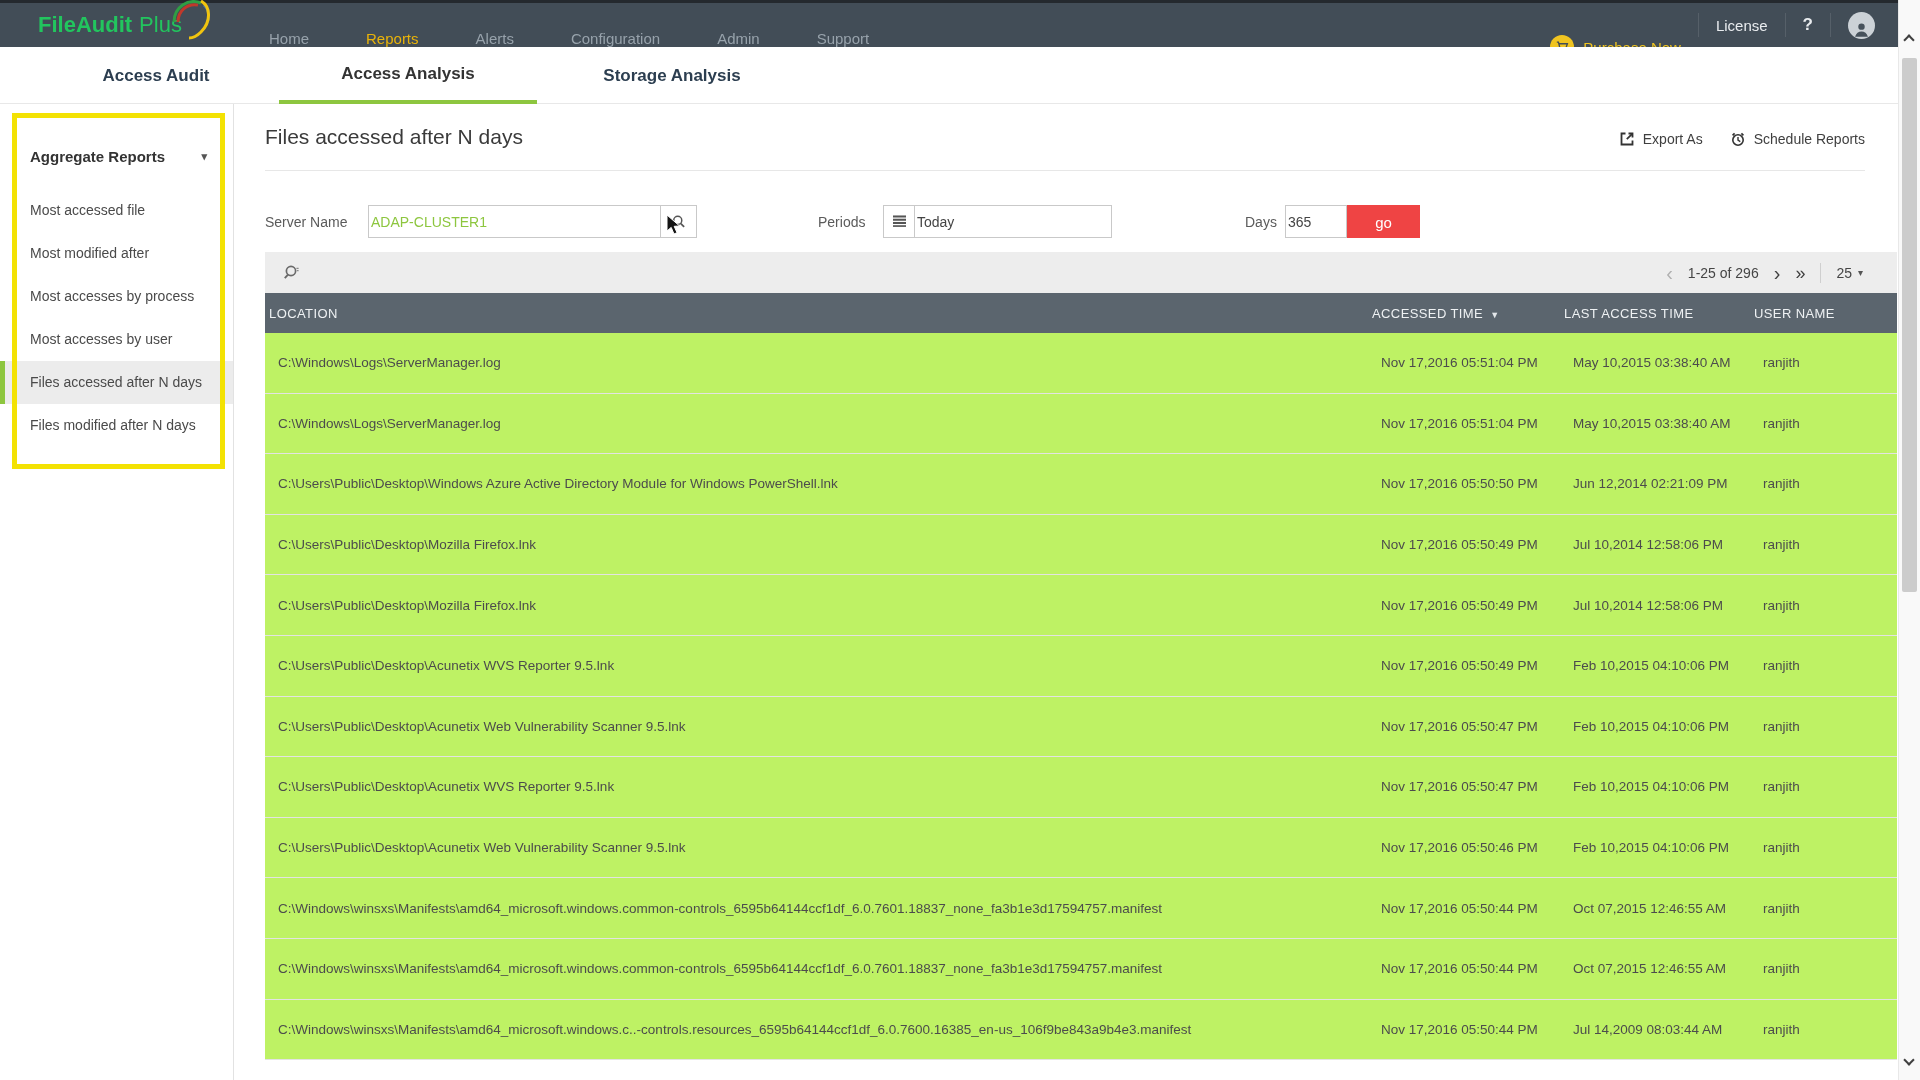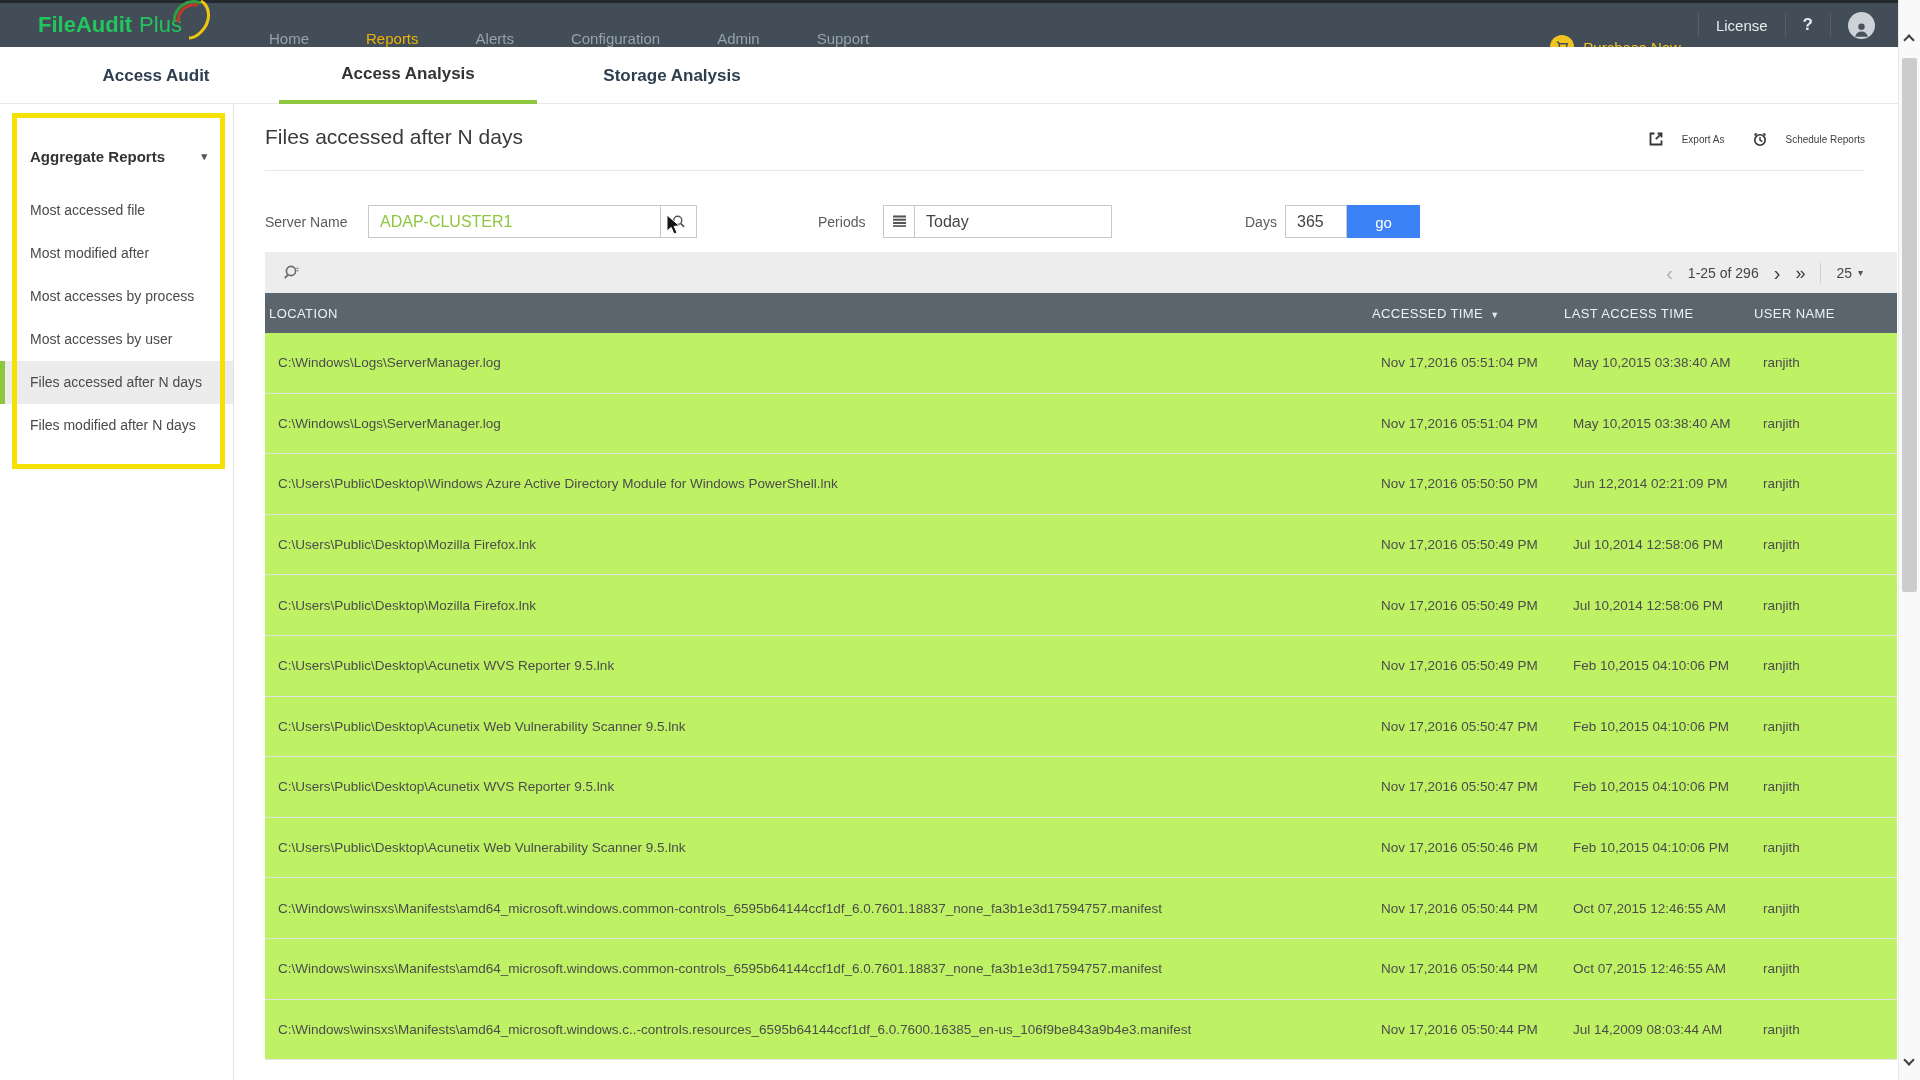--- a/index.html
+++ b/index.html
@@ -48,38 +48,38 @@
   .side-items { margin-top:24px; }
   .side-item { height:43px; line-height:43px; padding-left:30px; font-size:14px; color:#4a4a4a; cursor:pointer; white-space:nowrap; }
   .side-item.selected { background:#ececec; border-left:5px solid #8dc63f; padding-left:25px; }
   .highlight-box { position:absolute; left:12px; top:9px; width:213px; height:356px;
                    border:5px solid #f3e203; pointer-events:none; z-index:6; }
 
   
   .main { position:absolute; left:234px; top:104px; width:1664px; height:976px; background:#fff; }
   .page-title { position:absolute; left:31px; top:21px; font-size:21px; color:#3a3a3a; }
   .actions { position:absolute; right:33px; top:27px; display:flex; align-items:center; gap:27px; }
-  .action { display:flex; align-items:center; gap:18px; font-size:10px; color:#3f3f3f; cursor:pointer; white-space:nowrap; }
+  .action { display:flex; align-items:flex-start; gap:8px; font-size:14px; color:#3f3f3f; cursor:pointer; white-space:nowrap; }
   .head-divider { position:absolute; left:31px; right:33px; top:66px; border-bottom:1px solid #e7e7e7; }
 
   
   .f-label { position:absolute; font-size:14px; color:#5b5b5b; white-space:nowrap; }
   .inp { position:absolute; height:33px; border:1px solid #c9c9c9; background:#fff; font-family:"Liberation Sans",sans-serif;
-         font-size:16px; color:#444; padding:0 11px; outline:none; }
+         font-size:14px; color:#444; padding:0 2px; outline:none; }
   .lbl-server  { left:31px;  top:110px; }
   .inp-server  { left:134px; top:101px; width:293px; color:#8dc63f; }
   .btn-search  { position:absolute; left:426px; top:101px; width:37px; height:33px; border:1px solid #c9c9c9;
                  background:#fff; display:flex; align-items:center; justify-content:center; cursor:pointer; }
   .lbl-periods { left:584px; top:110px; }
   .btn-cal     { position:absolute; left:649px; top:101px; width:32px; height:33px; border:1px solid #c9c9c9;
                  background:#fff; display:flex; align-items:center; justify-content:center; cursor:pointer; }
   .inp-periods { left:680px; top:101px; width:198px; }
   .lbl-days    { left:1011px; top:110px; }
   .inp-days    { left:1051px; top:101px; width:62px; }
-  .btn-go      { position:absolute; left:1113px; top:101px; width:73px; height:33px; background:#3b82f6; border:none;
+  .btn-go      { position:absolute; left:1113px; top:101px; width:73px; height:33px; background:#ef4444; border:none;
                  color:#fff; font-size:15px; text-align:center; line-height:33px; cursor:pointer; }
 
   
   .toolbar { position:absolute; left:31px; top:148px; width:1632px; height:41px; background:#ededed;
              display:flex; align-items:center; }
   .tb-search { margin-left:18px; display:flex; align-items:center; cursor:pointer; }
   .pagination { margin-left:auto; margin-right:34px; display:flex; align-items:center; gap:15px; font-size:14px; color:#454545; }
   .pg-arrow { font-size:20px; line-height:1; color:#3f3f3f; cursor:pointer; }
   .pg-arrow.disabled { color:#b0b0b0; }
   .pg-last { font-size:18px; }

